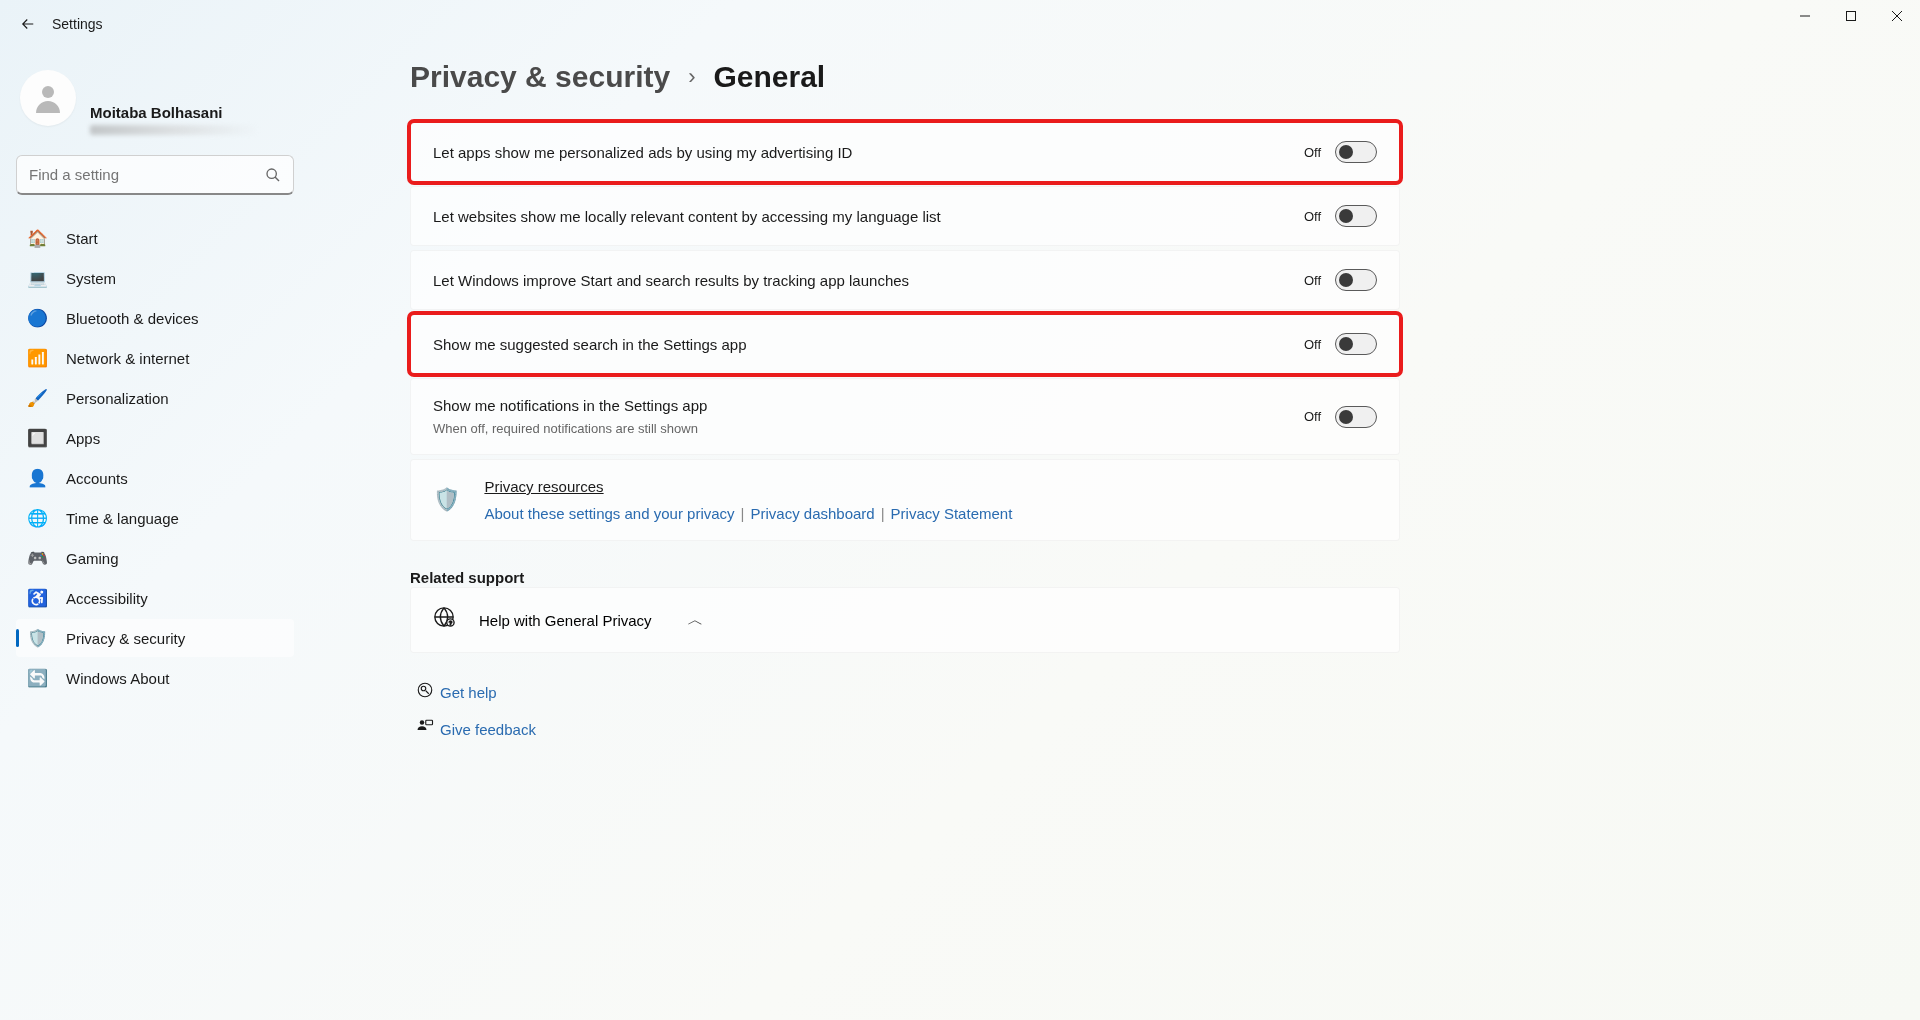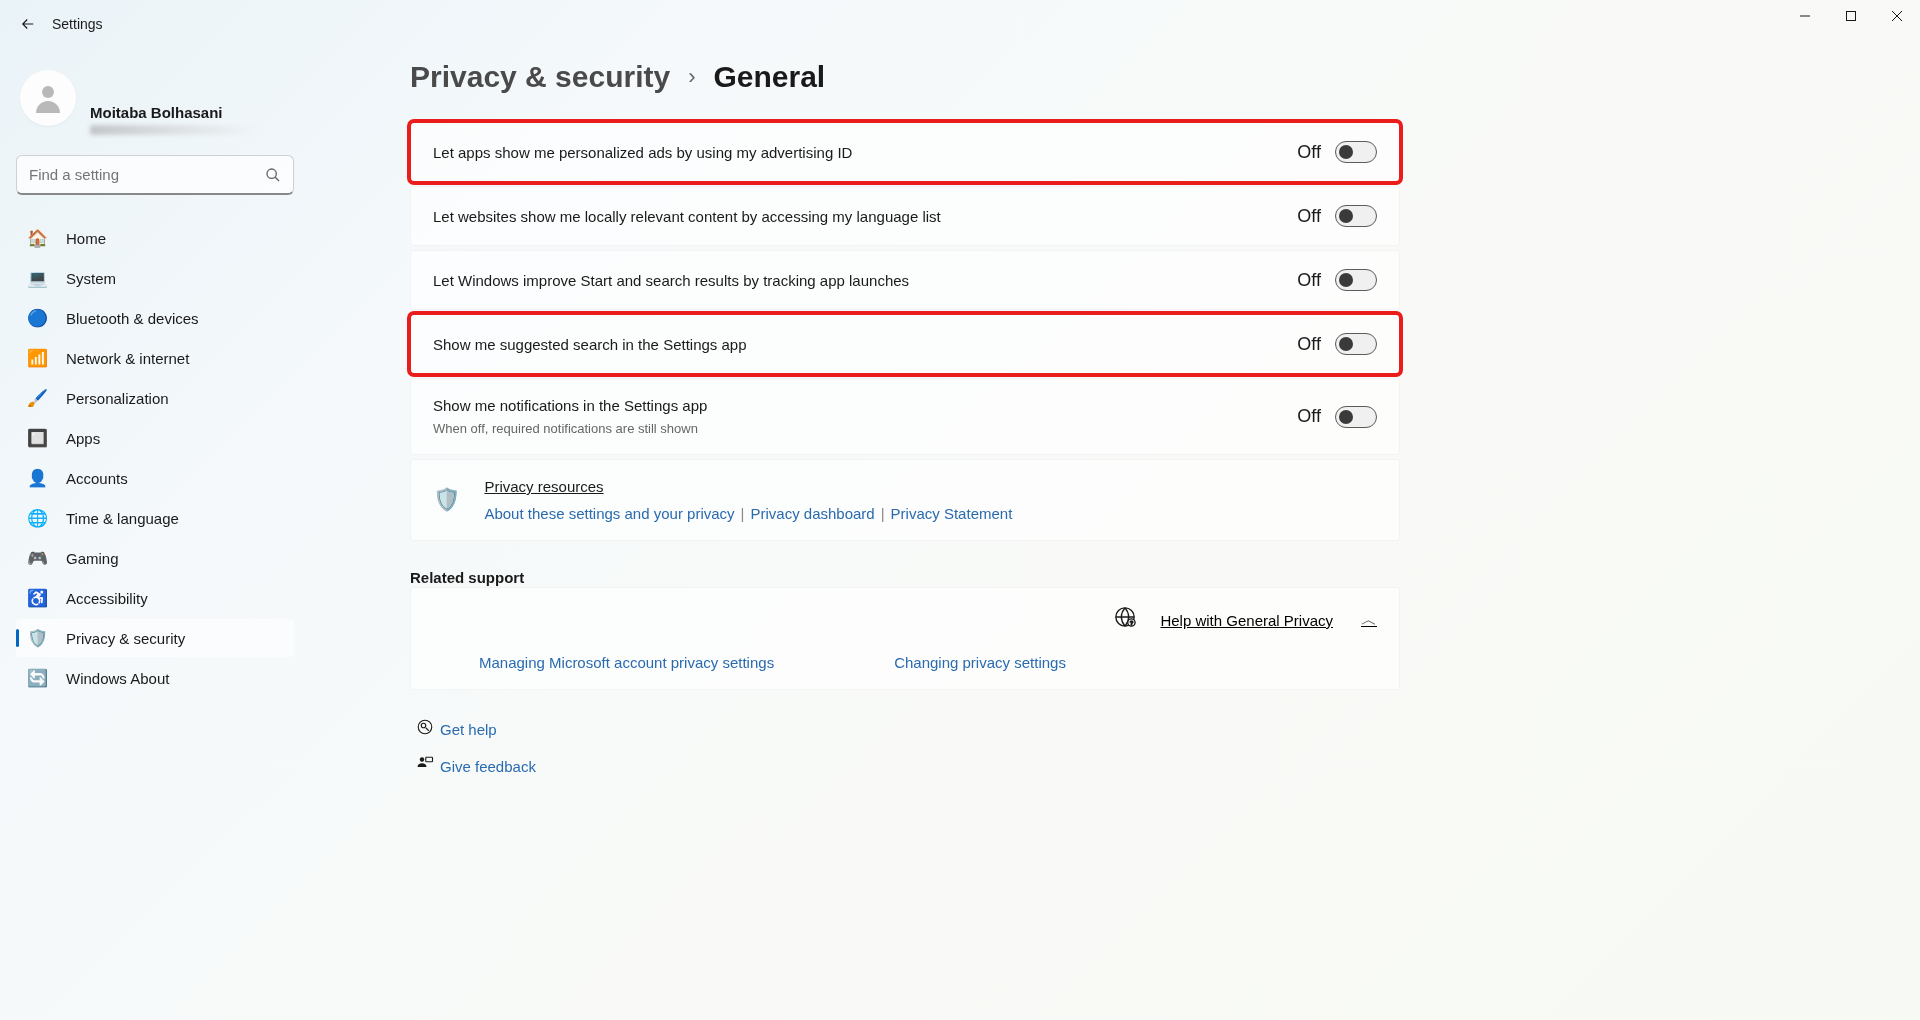--- a/index.html
+++ b/index.html
@@ -81,40 +81,40 @@
   border: 1px solid rgba(0,0,0,0.04);
   border-radius: 4px;
   padding: 18px 22px;
   display: flex; align-items: center; justify-content: space-between;
 }
 .card.highlighted { outline: 4px solid #ea1c1c; outline-offset: -1px; }
 .card-text { display: flex; flex-direction: column; }
 .card-title { font-size: 15px; color: #1a1a1a; }
 .card-sub { font-size: 13px; color: #666; margin-top: 7px; }
 .toggle-wrap { display: flex; align-items: center; gap: 14px; }
-.toggle-state { font-size: 18px; color: #1a1a1a; }
+.toggle-state { font-size: 13px; color: #1a1a1a; }
 .toggle { 
   width: 42px; height: 22px; border-radius: 11px;
   border: 1.2px solid #5a5a5a; background: #f0f0f0;
   position: relative; cursor: pointer;
 }
 .toggle::after {
   content: ''; position: absolute; left: 3px; top: 3px;
   width: 14px; height: 14px; border-radius: 50%; background: #3a3a3a;
 }
 .resource-row { display: flex; align-items: center; gap: 24px; }
 .shield-icon { font-size: 22px; }
 .resource-text {}
 .resource-title { font-size: 15px; color: #1a1a1a; margin-bottom: 10px; text-decoration: underline; }
 .resource-links { font-size: 15px; color: #2a6bb0; }
 .resource-links a { color: #2a6bb0; text-decoration: none; cursor: pointer; }
 .resource-links .sep { color: #888; margin: 0 6px; }
 .section-header { font-size: 15px; font-weight: 600; color: #1a1a1a; margin: 28px 0 1px 0; }
 .help-card { padding: 18px 22px; }
-.help-header { display: flex; align-items: center; gap: 28px; justify-content: flex-end; text-decoration: underline; }
+.help-header { display: flex; align-items: center; gap: 36px; justify-content: flex-start; }
 .help-left { display: flex; align-items: center; gap: 24px; }
 .globe-icon { font-size: 22px; }
 .chevron { font-size: 16px; color: #444; }
 .help-links { display: flex; gap: 120px; padding: 20px 0 0 46px; }
 .help-links a { font-size: 15px; color: #2a6bb0; text-decoration: none; cursor: pointer; }
 .footer-links { display: flex; flex-direction: column; gap: 14px; margin-top: 28px; padding-left: 6px; }
 .footer-link { display: flex; align-items: center; gap: 4px; cursor: pointer; }
 .footer-link .ficon { width: 20px; font-size: 18px; }
 .footer-link span { font-size: 15px; color: #2a6bb0; }
 </style>
@@ -165,21 +165,21 @@
     <div class="search-box">
       <input placeholder="Find a setting" style="">
       <svg width="16" height="16" viewBox="0 0 24 24" fill="none" stroke="#666" stroke-width="2">
           <circle cx="10" cy="10" r="7"></circle>
           <line x1="21" y1="21" x2="15" y2="15"></line>
         </svg>
     </div>
     <div class="nav-list" id="nav-list">
         <div class="nav-item">
           <span class="nav-icon">🏠</span>
-          <span class="nav-label">Home</span>
+          <span class="nav-label">Start</span>
         </div>
         <div class="nav-item">
           <span class="nav-icon">💻</span>
           <span class="nav-label">System</span>
         </div>
         <div class="nav-item">
           <span class="nav-icon">🔵</span>
           <span class="nav-label">Bluetooth &amp; devices</span>
         </div>
         <div class="nav-item">
@@ -300,24 +300,20 @@
                   <circle cx="12" cy="12" r="10"></circle>
                   <path d="M2 12h20M12 2c2.5 3 4 6.5 4 10s-1.5 7-4 10M12 2c-2.5 3-4 6.5-4 10s1.5 7 4 10"></path>
                   <circle cx="19" cy="18" r="4" fill="#fff"></circle>
                   <text x="19" y="21" font-size="6" text-anchor="middle" fill="#1a1a1a">?</text>
                 </svg>
             </span>
             <span style="font-size:15px;">Help with General Privacy</span>
           </div>
           <span class="chevron">︿</span>
         </div>
-        <div class="help-links" id="help-links">
-            <a>Managing Microsoft account privacy settings</a>
-            <a>Changing privacy settings</a>
-          </div>
       </div>
     </div>
 
     <div class="footer-links">
       <div class="footer-link">
         <span class="ficon">
           <svg width="18" height="18" viewBox="0 0 24 24" fill="none" stroke="#1a1a1a" stroke-width="1.5">
               <circle cx="12" cy="12" r="9"></circle>
               <circle cx="10" cy="10" r="3"></circle>
               <line x1="13" y1="13" x2="17" y2="17"></line>

